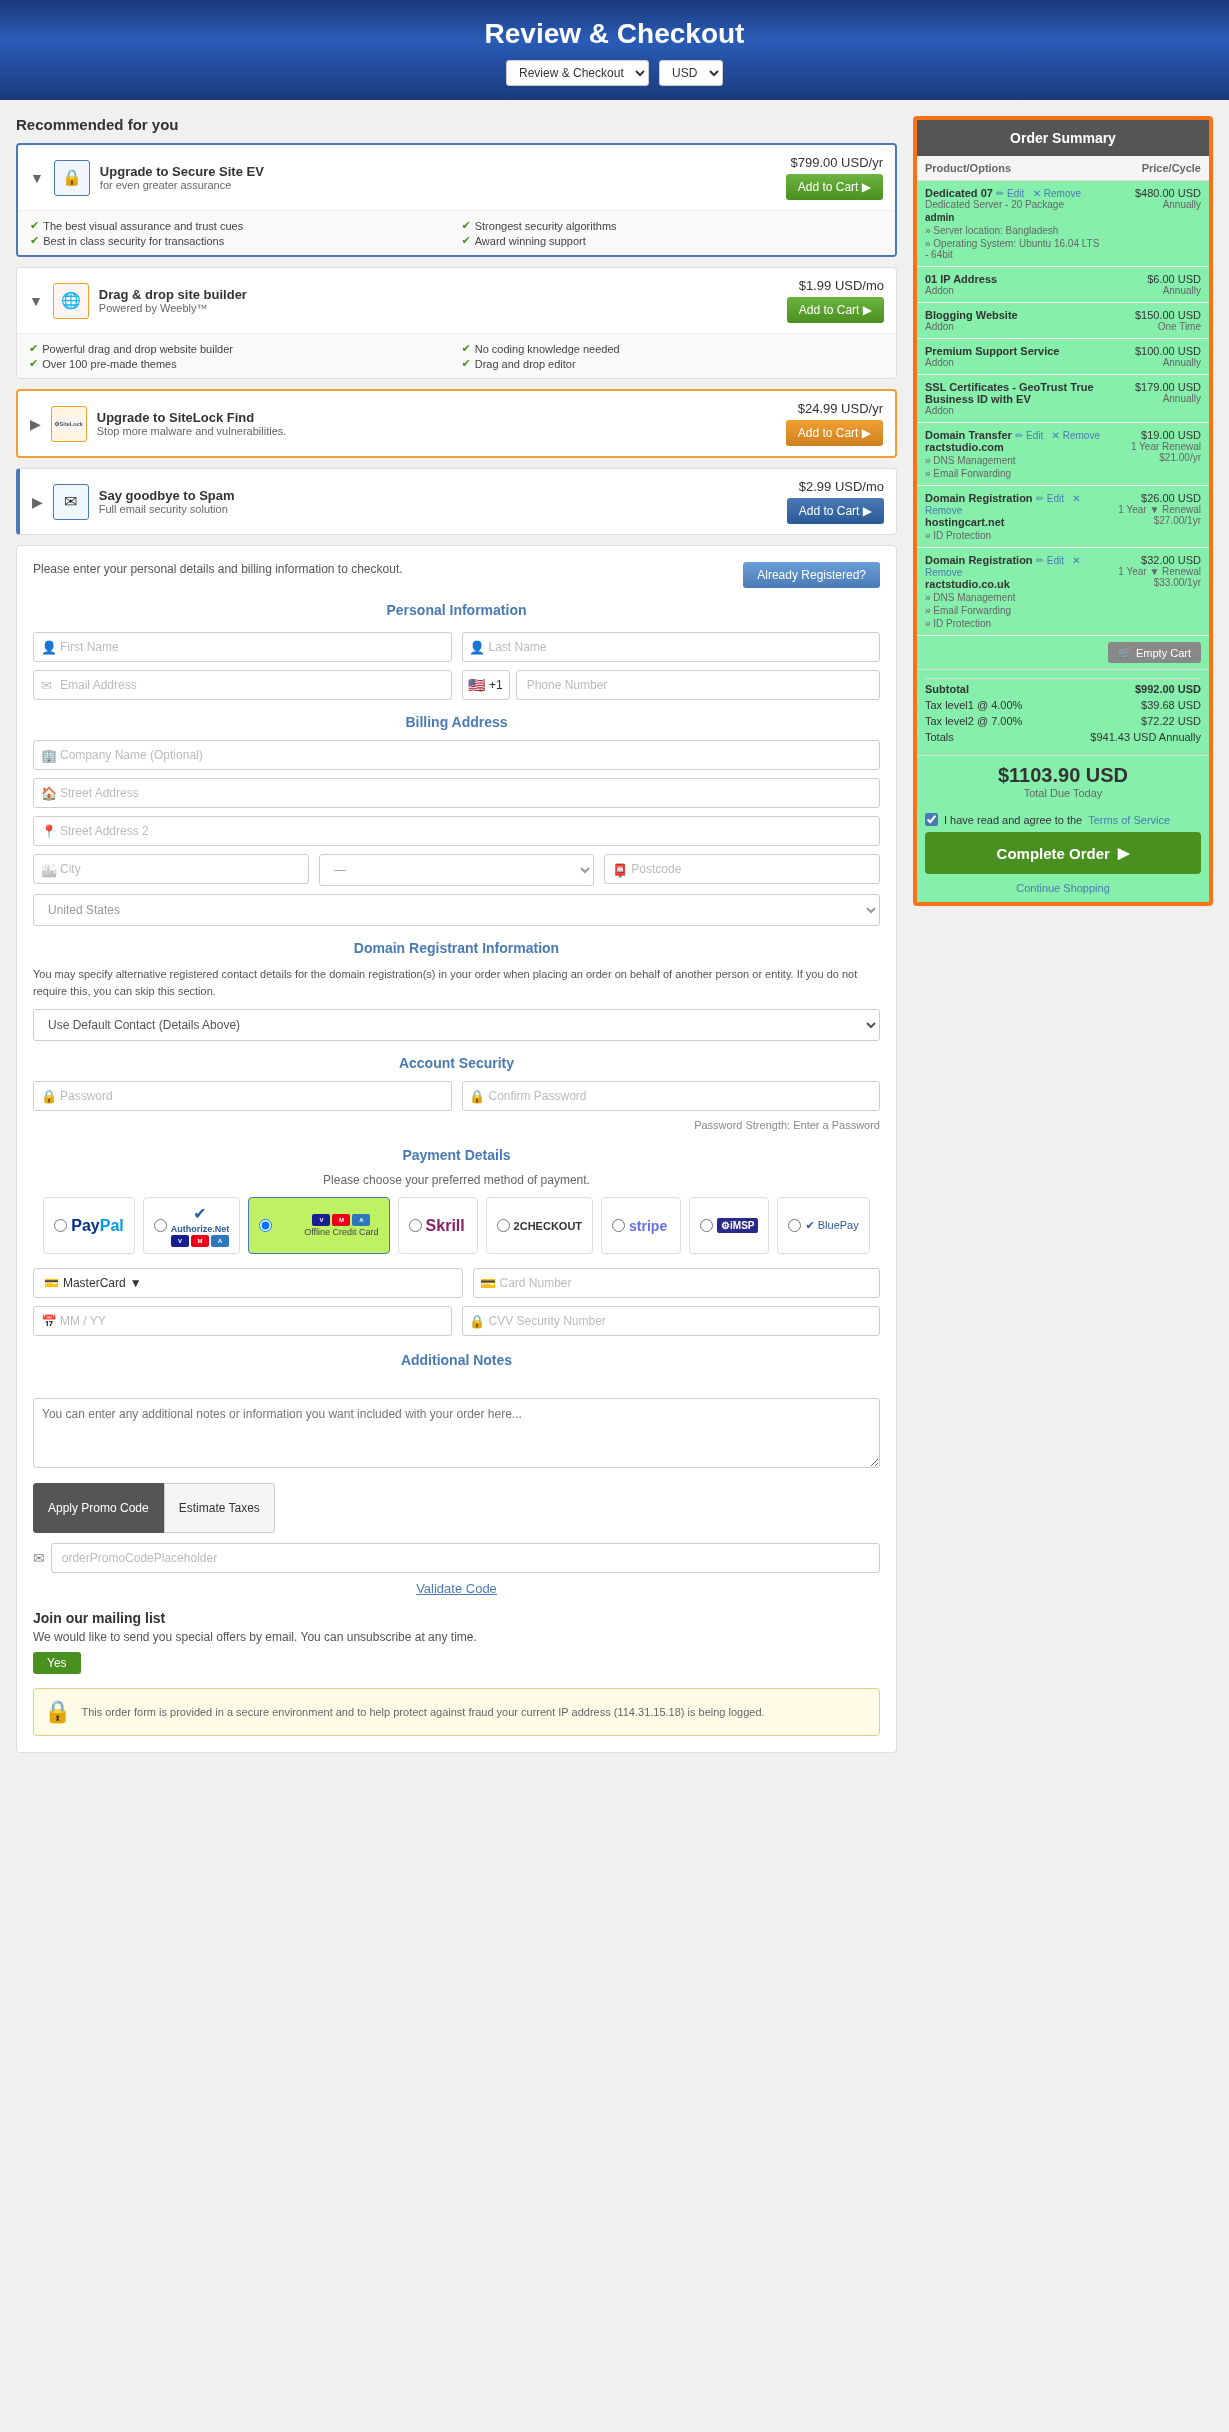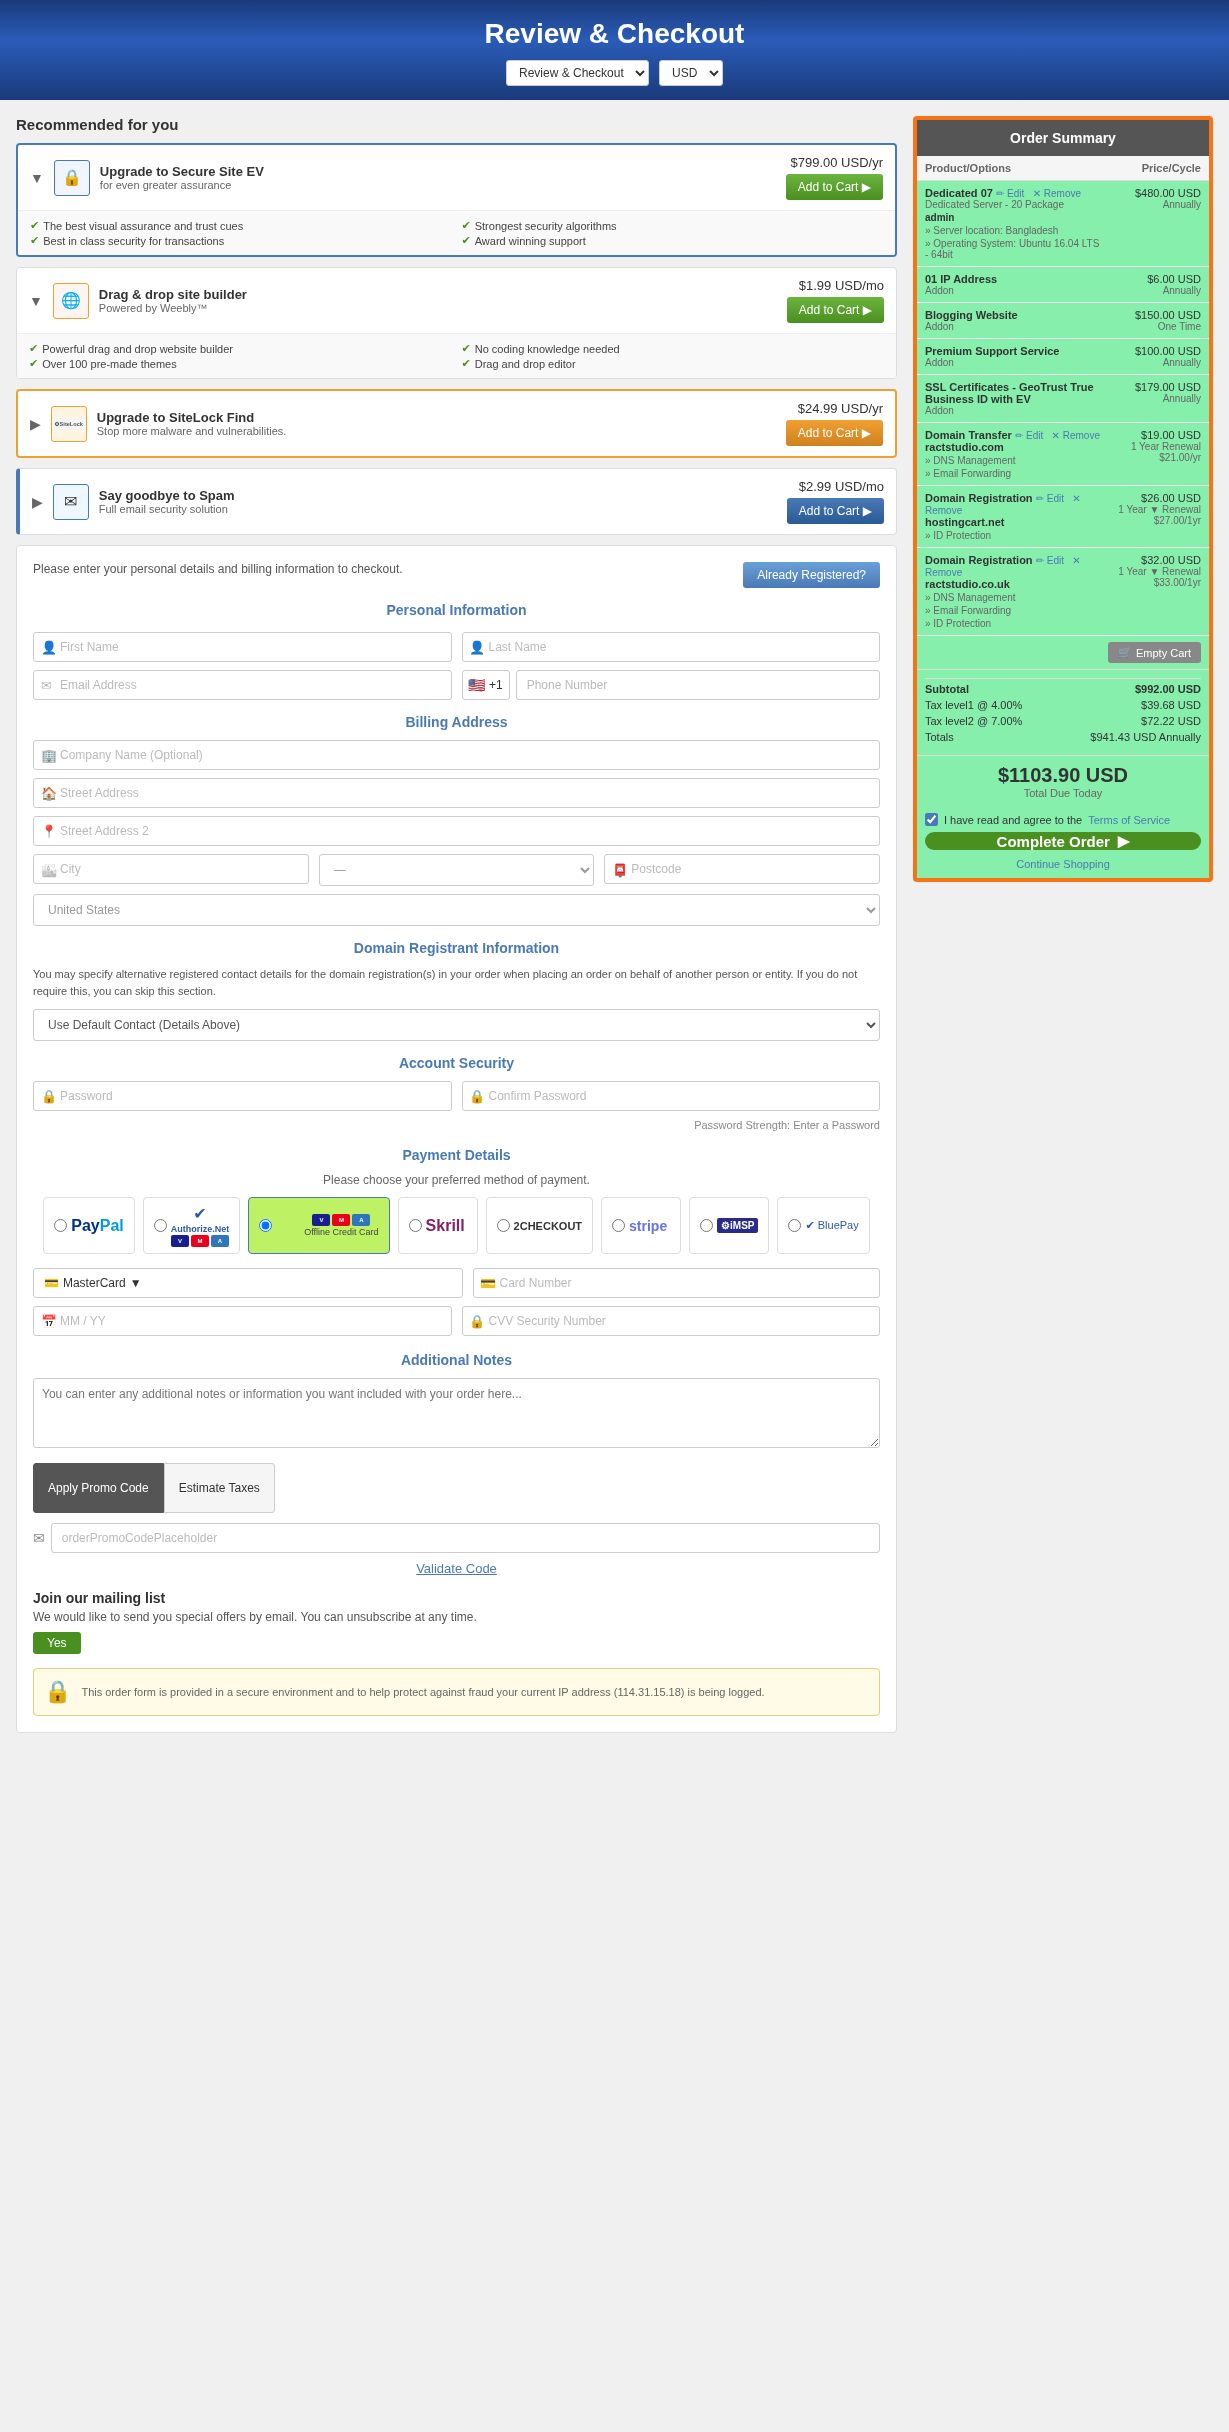--- a/index.html
+++ b/index.html
@@ -113,21 +113,21 @@
     .card-fields { display: flex; flex-direction: column; gap: 8px; }
     .card-row { display: flex; gap: 10px; }
     .card-type-select {
       display: flex; align-items: center; gap: 4px; border: 1px solid #ccc; border-radius: 3px;
       padding: 7px 10px; background: white; font-size: 12px; flex: 1; cursor: pointer;
     }
 
     
     .notes-textarea {
       width: 100%; height: 70px; border: 1px solid #ccc; border-radius: 3px; padding: 8px;
-      font-size: 12px; resize: vertical; color: #999; font-family: Arial, sans-serif;
+      font-size: 12px; resize: vertical; color: #999; font-family: Arial, sans-serif; margin-top: 20px;
     }
 
     
     .promo-tabs { display: flex; gap: 0; margin-bottom: 10px; }
     .promo-tab {
       padding: 17px 14px; font-size: 12px; border: 1px solid #ccc; cursor: pointer; background: #f5f5f5;
     }
     .promo-tab.active { background: #555; color: white; border-color: #555; }
     .promo-tab:first-child { border-radius: 3px 0 0 3px; }
     .promo-tab:last-child { border-radius: 0 3px 3px 0; }
@@ -183,21 +183,21 @@
     .grand-total { text-align: center; padding: 8px; border-top: 1px solid #ddd; }
     .grand-total-amount { font-size: 20px; font-weight: bold; color: #333; }
     .grand-total-label { font-size: 11px; color: #666; }
 
     .terms-row { display: flex; align-items: center; gap: 6px; padding: 6px 8px; font-size: 11px; }
     .terms-checkbox { accent-color: #4a7ab5; }
     .terms-link { color: #4a7ab5; cursor: pointer; }
 
     .btn-complete-order {
       width: calc(100% - 16px); margin: 0 8px 8px; background: #4a9020; color: white; border: none;
-      border-radius: 12px; font-size: 15px; font-weight: bold; cursor: pointer;
+      border-radius: 4px; padding: 12px; font-size: 15px; font-weight: bold; cursor: pointer;
       display: flex; align-items: center; justify-content: center; gap: 8px;
     }
     .continue-shopping { text-align: center; font-size: 11px; color: #4a7ab5; padding-bottom: 8px; cursor: pointer; }
 
     .addon-icon-ev {
       width: 36px; height: 36px; background: #f0f5ff; border: 1px solid #4a7ab5; border-radius: 3px;
       display: flex; align-items: center; justify-content: center; font-size: 16px;
     }
     .addon-icon-weebly {
       width: 36px; height: 36px; background: #fff5f0; border: 1px solid #f0a030; border-radius: 3px;

